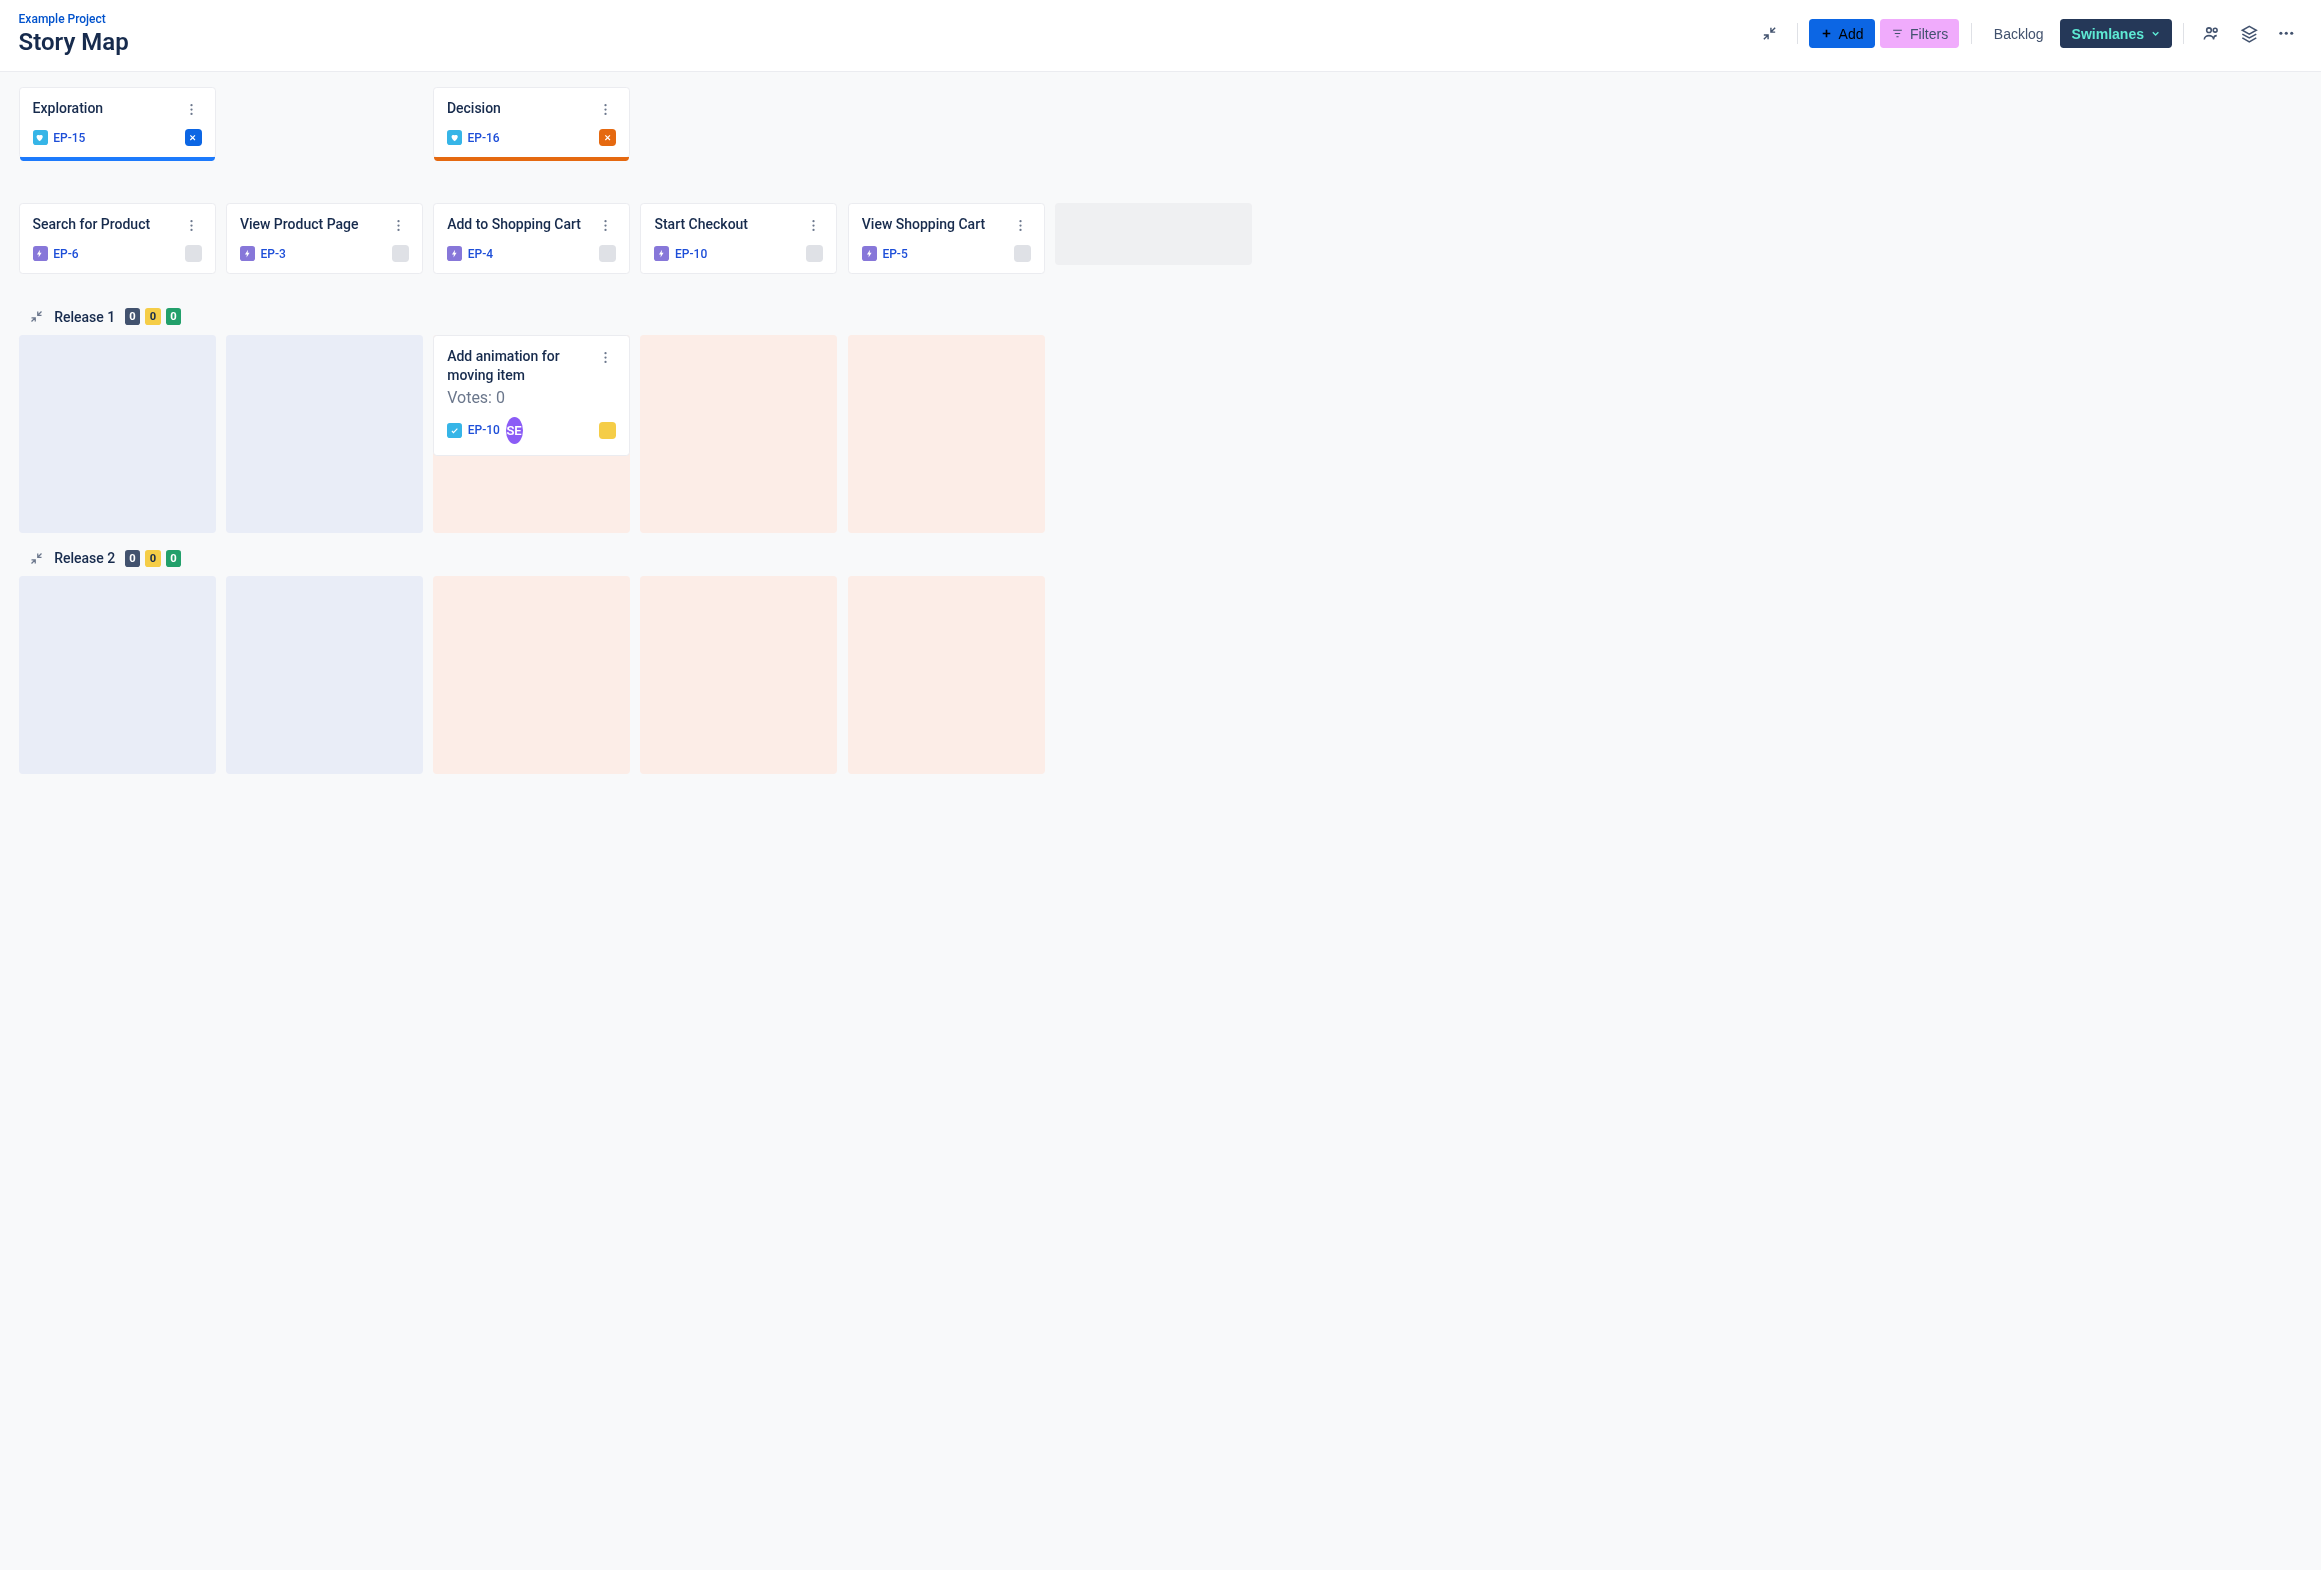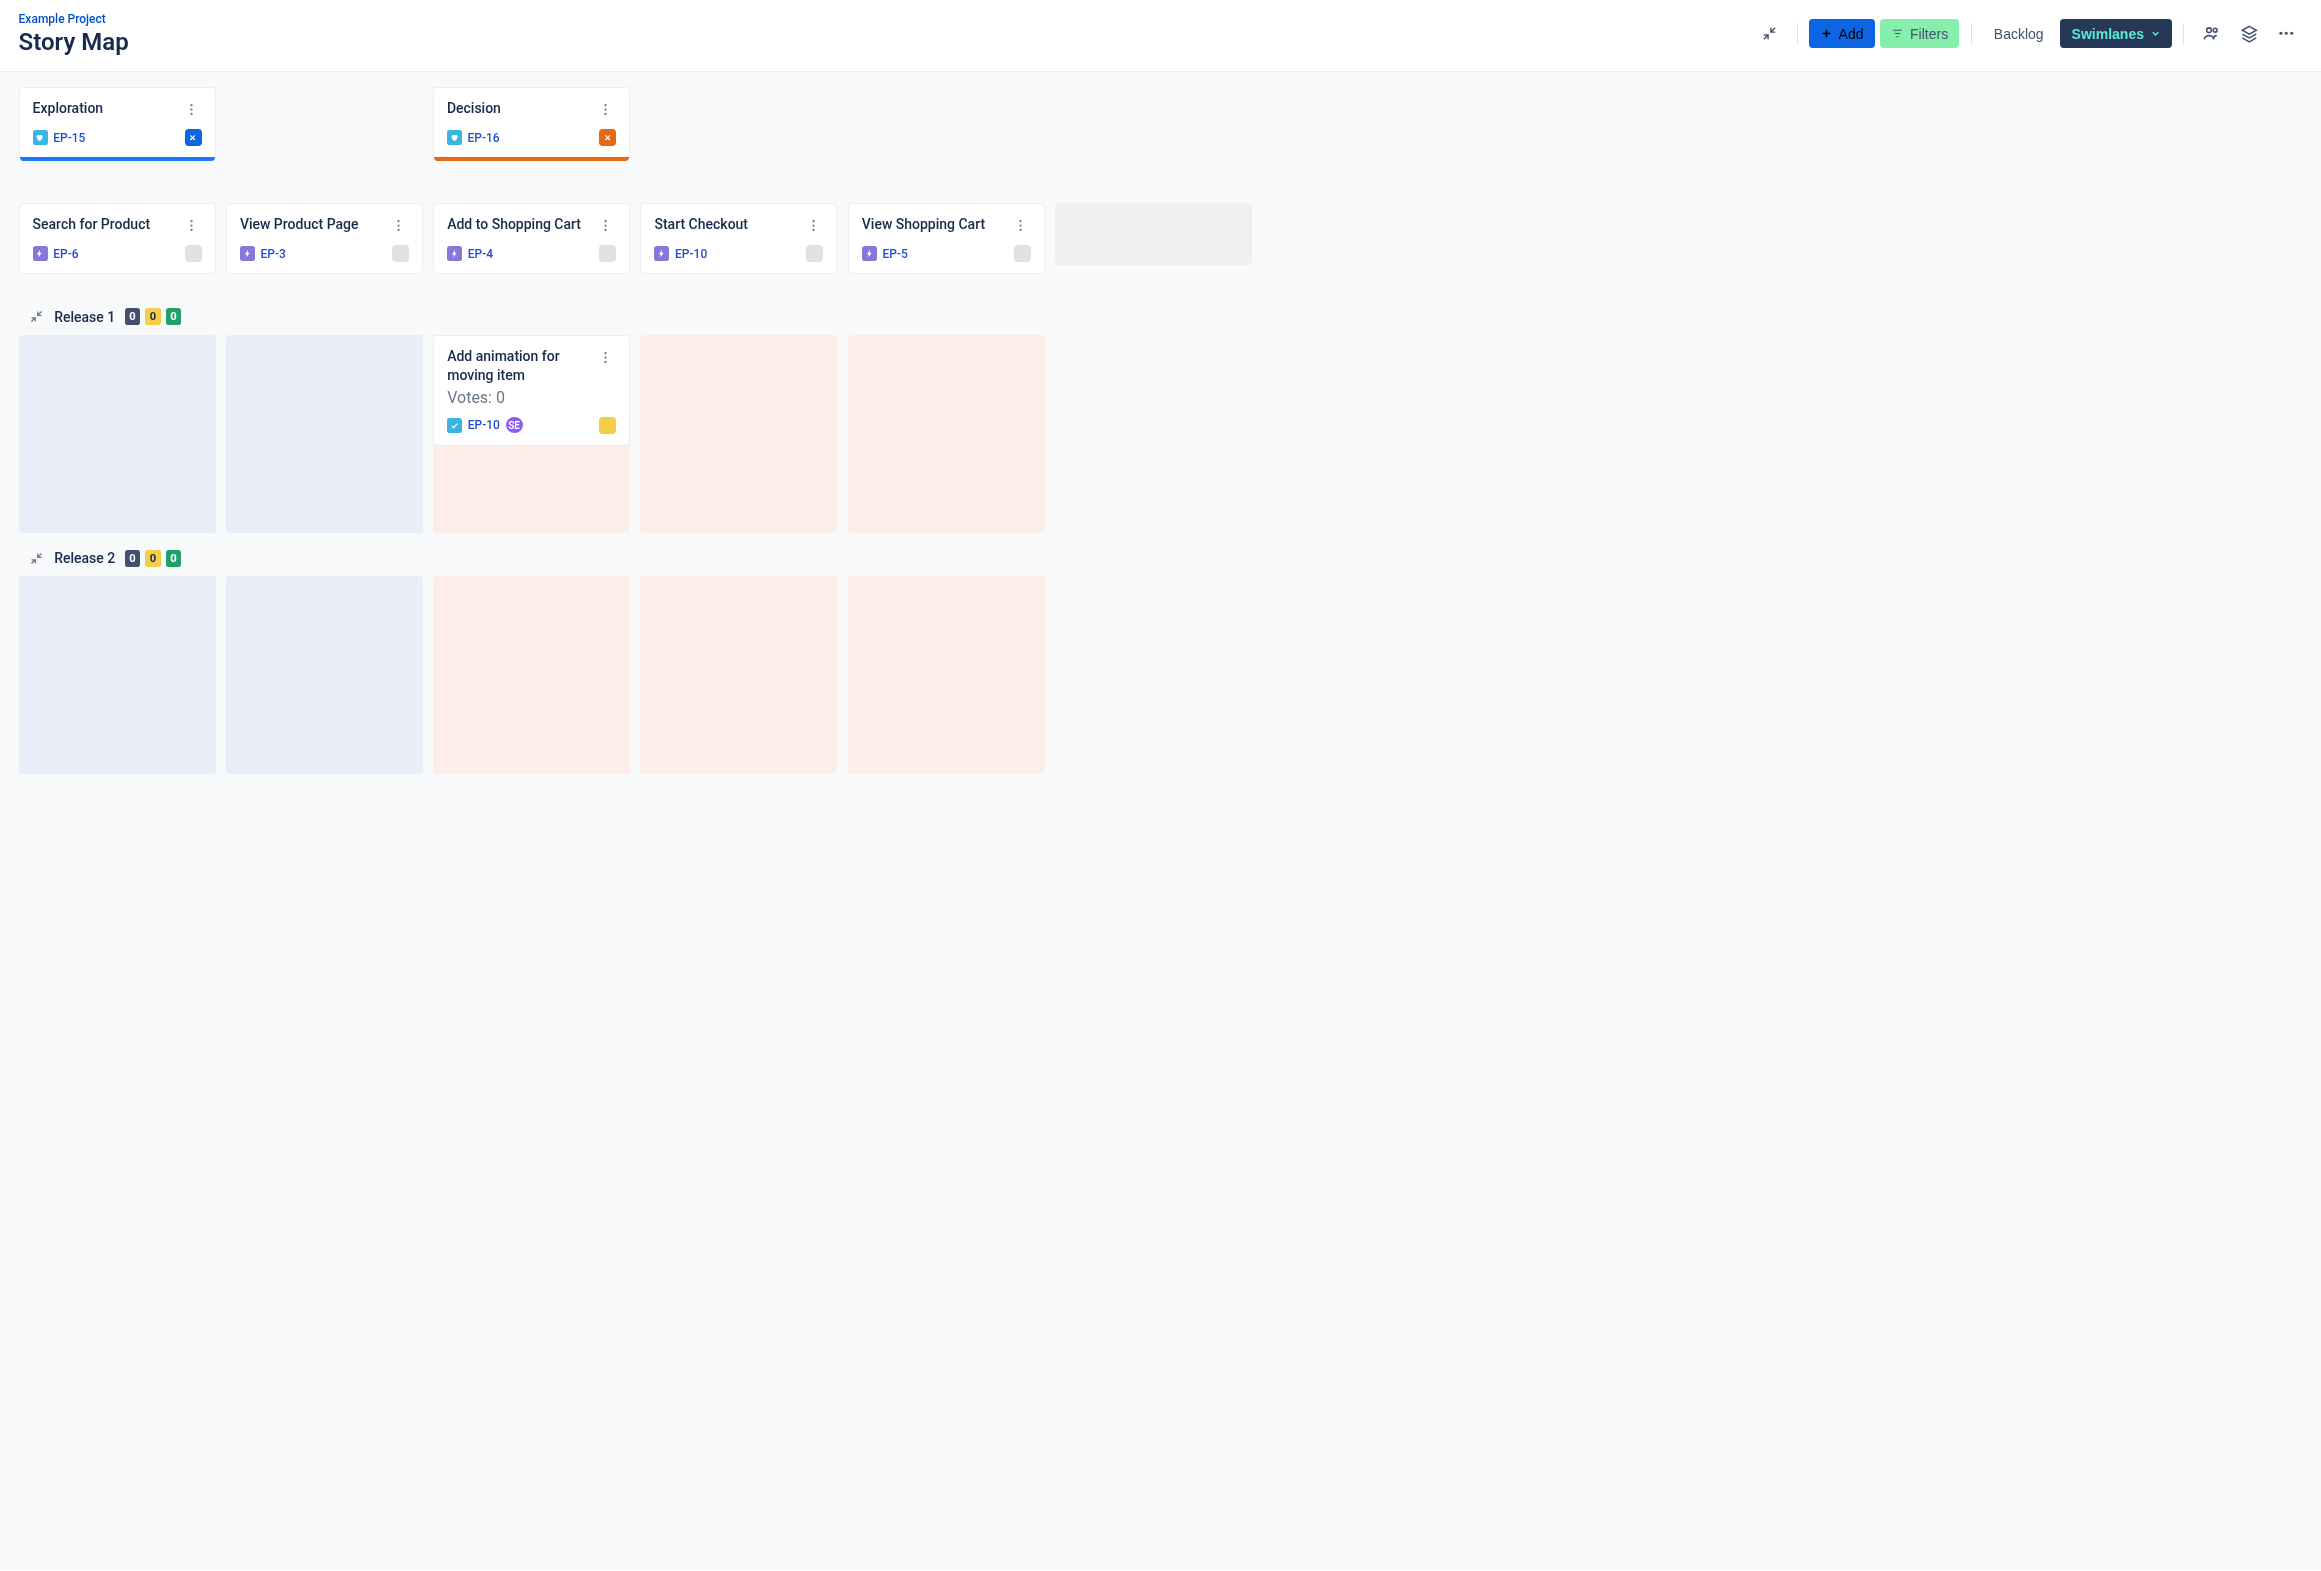--- a/index.html
+++ b/index.html
@@ -57,21 +57,21 @@
       align-items: center;
       gap: 5.6px;
       padding: 6.5px 11.2px;
       border-radius: 3.7px;
       font-size: 14px;
       font-weight: 500;
       cursor: pointer;
       border: none;
     }
     .btn-primary { background: #0C66E4; color: #000000; }
-    .btn-light { background: #86efac; color: #42526E; }
+    .btn-light { background: #f0abfc; color: #42526E; }
     .btn-ghost { background: transparent; color: #42526E; }
     .btn-dark { background: #253858; color: #5eead4; font-weight: bold; }
     svg { display: block; }
 
     .board {
       background: #F8F9FA;
       padding: 15px 0 18.6px 18.6px;
       height: calc(100vh - 73px);
       overflow: auto;
     }
@@ -148,23 +148,23 @@
     .chip {
       width: 17px; height: 17px;
       border-radius: 3.7px;
       display: inline-flex; align-items: center; justify-content: center;
     }
     .chip-blue { background: #0C66E4; color: #fff; }
     .chip-orange { background: #E56910; color: #fff; }
     .chip-gray { background: #DFE1E6; }
     .chip-yellow { background: #F5CD47; }
     .avatar {
-      width: 17px; height: 16px; border-radius: 50%;
+      width: 17px; height: 27px; border-radius: 50%;
       background: #8b5cf6; color: #fff;
-      font-size: 10px; font-weight: 600;
+      font-size: 13px; font-weight: 600;
       display: inline-flex; align-items: center; justify-content: center;
     }
     .votes {
       font-size: 16px;
       color: #6B778C;
       margin-top: 3.7px;
     }
 
     .lane-header {
       display: flex;

